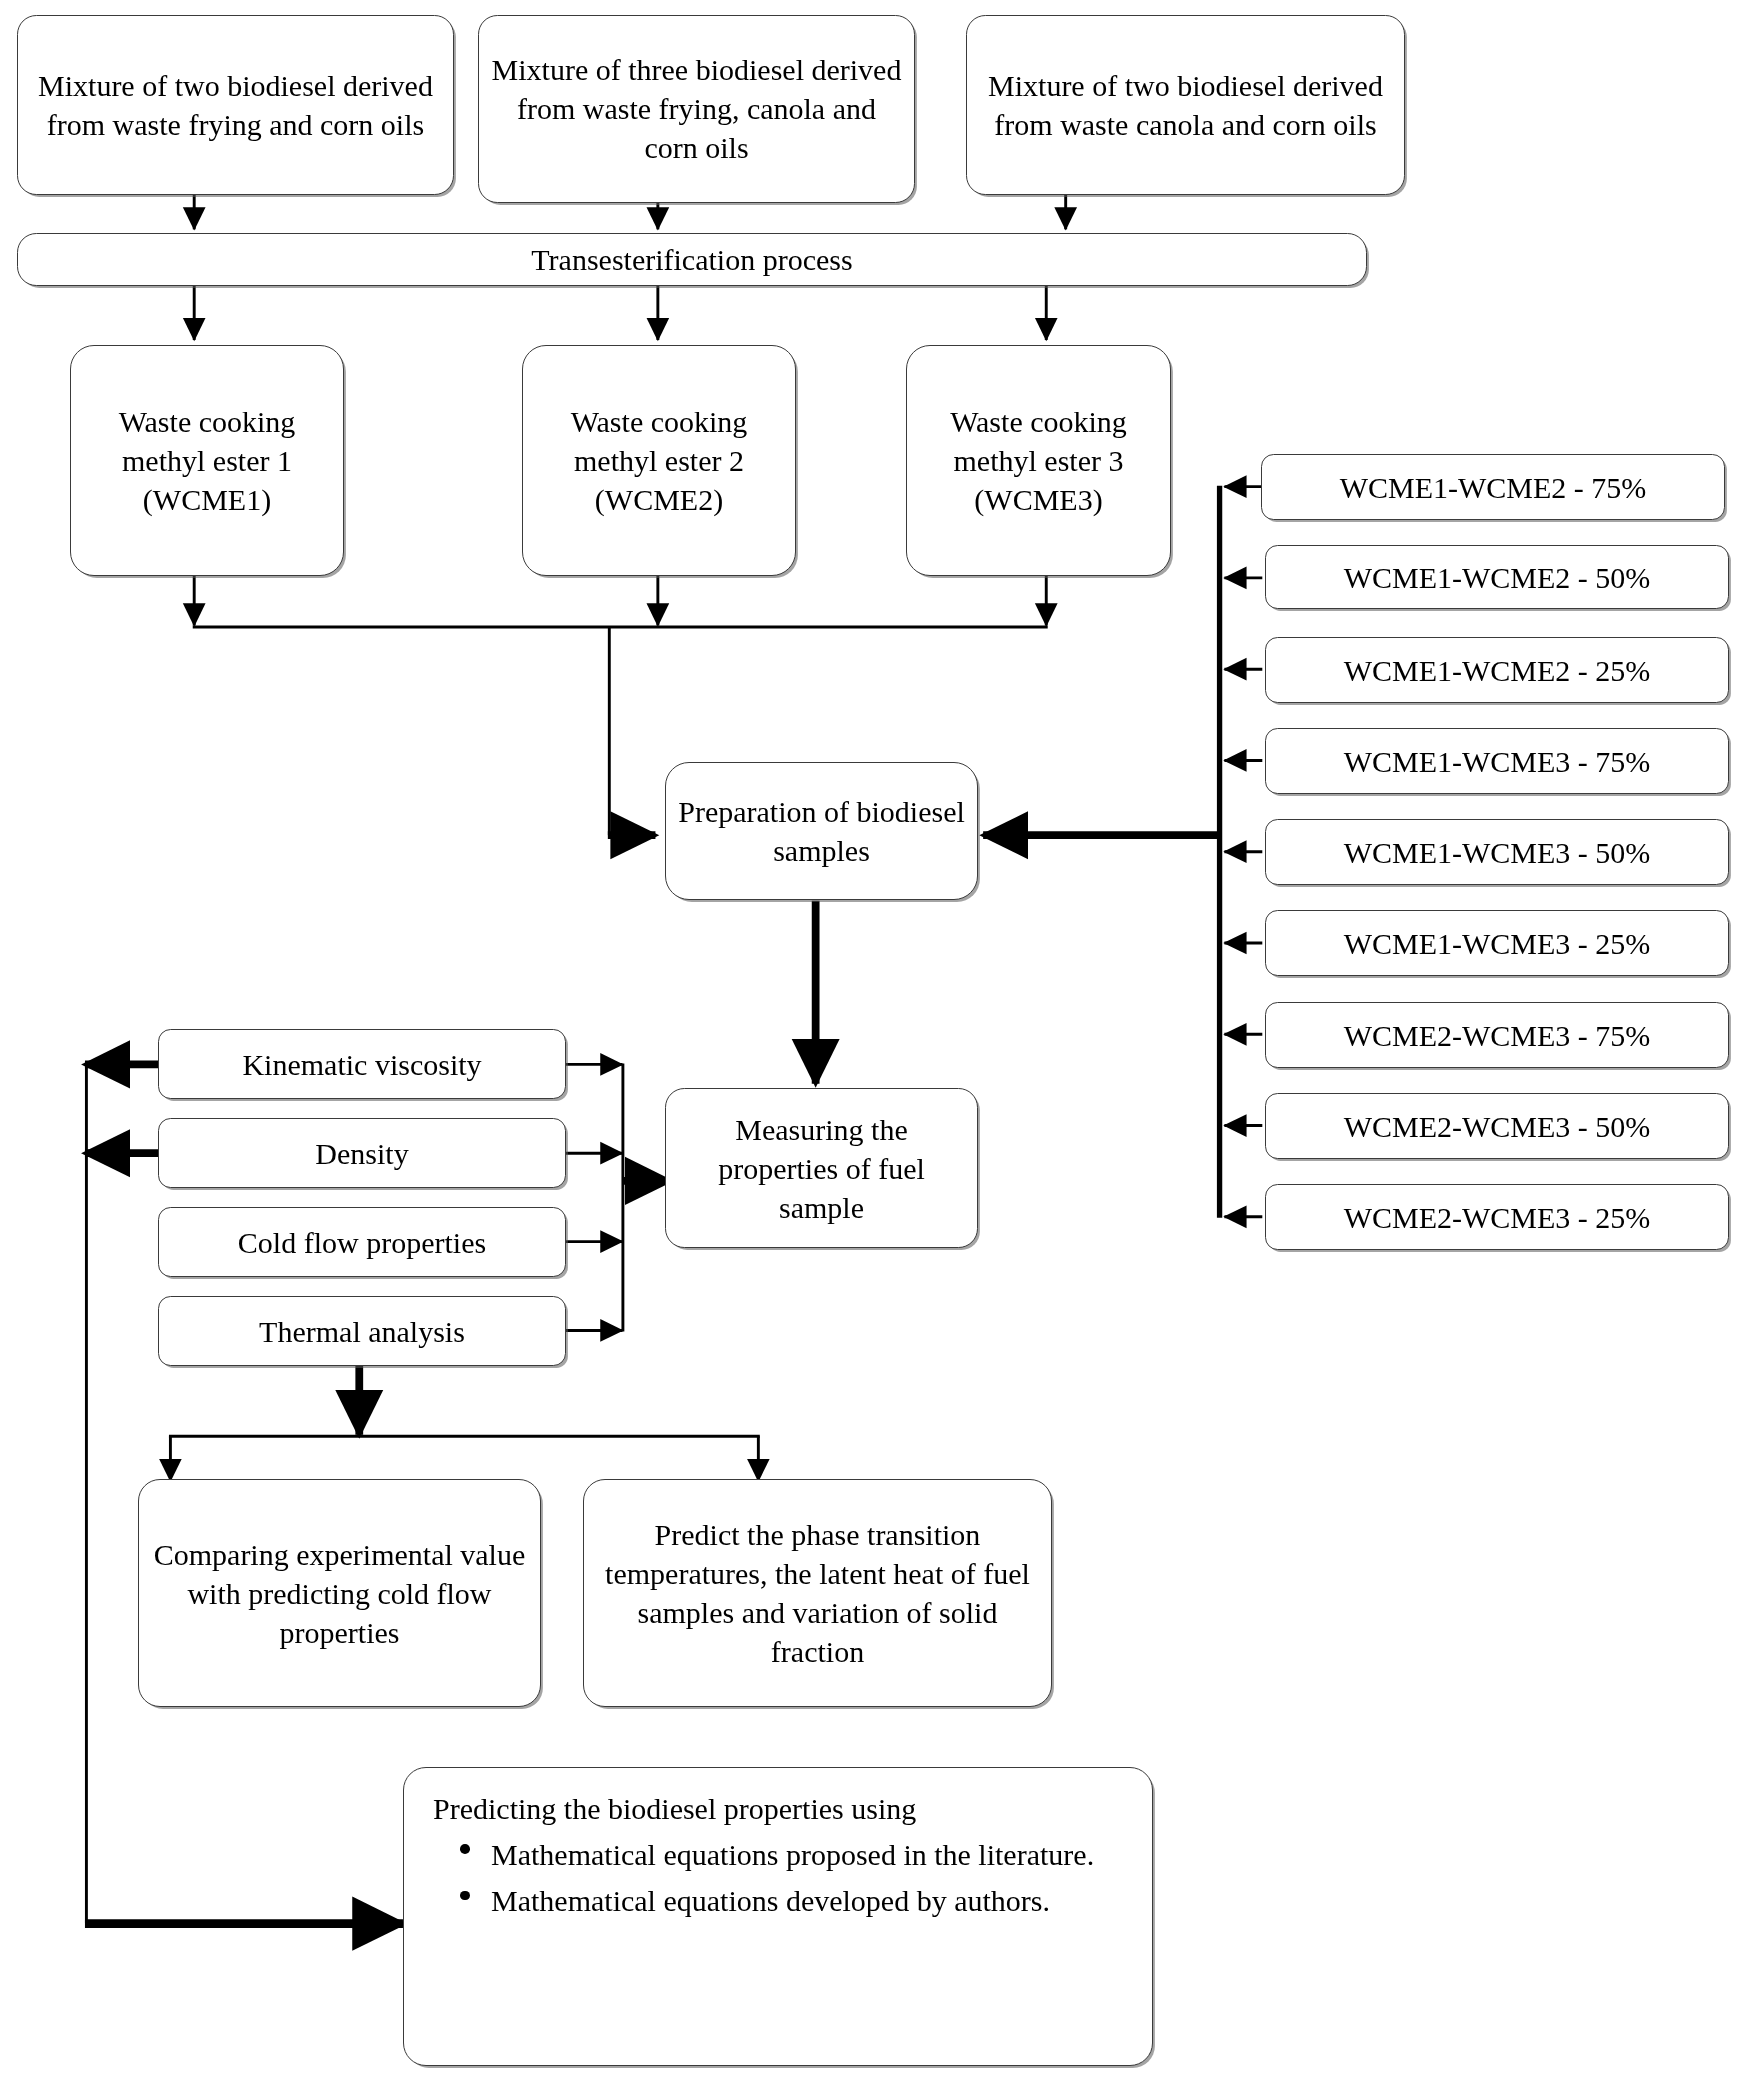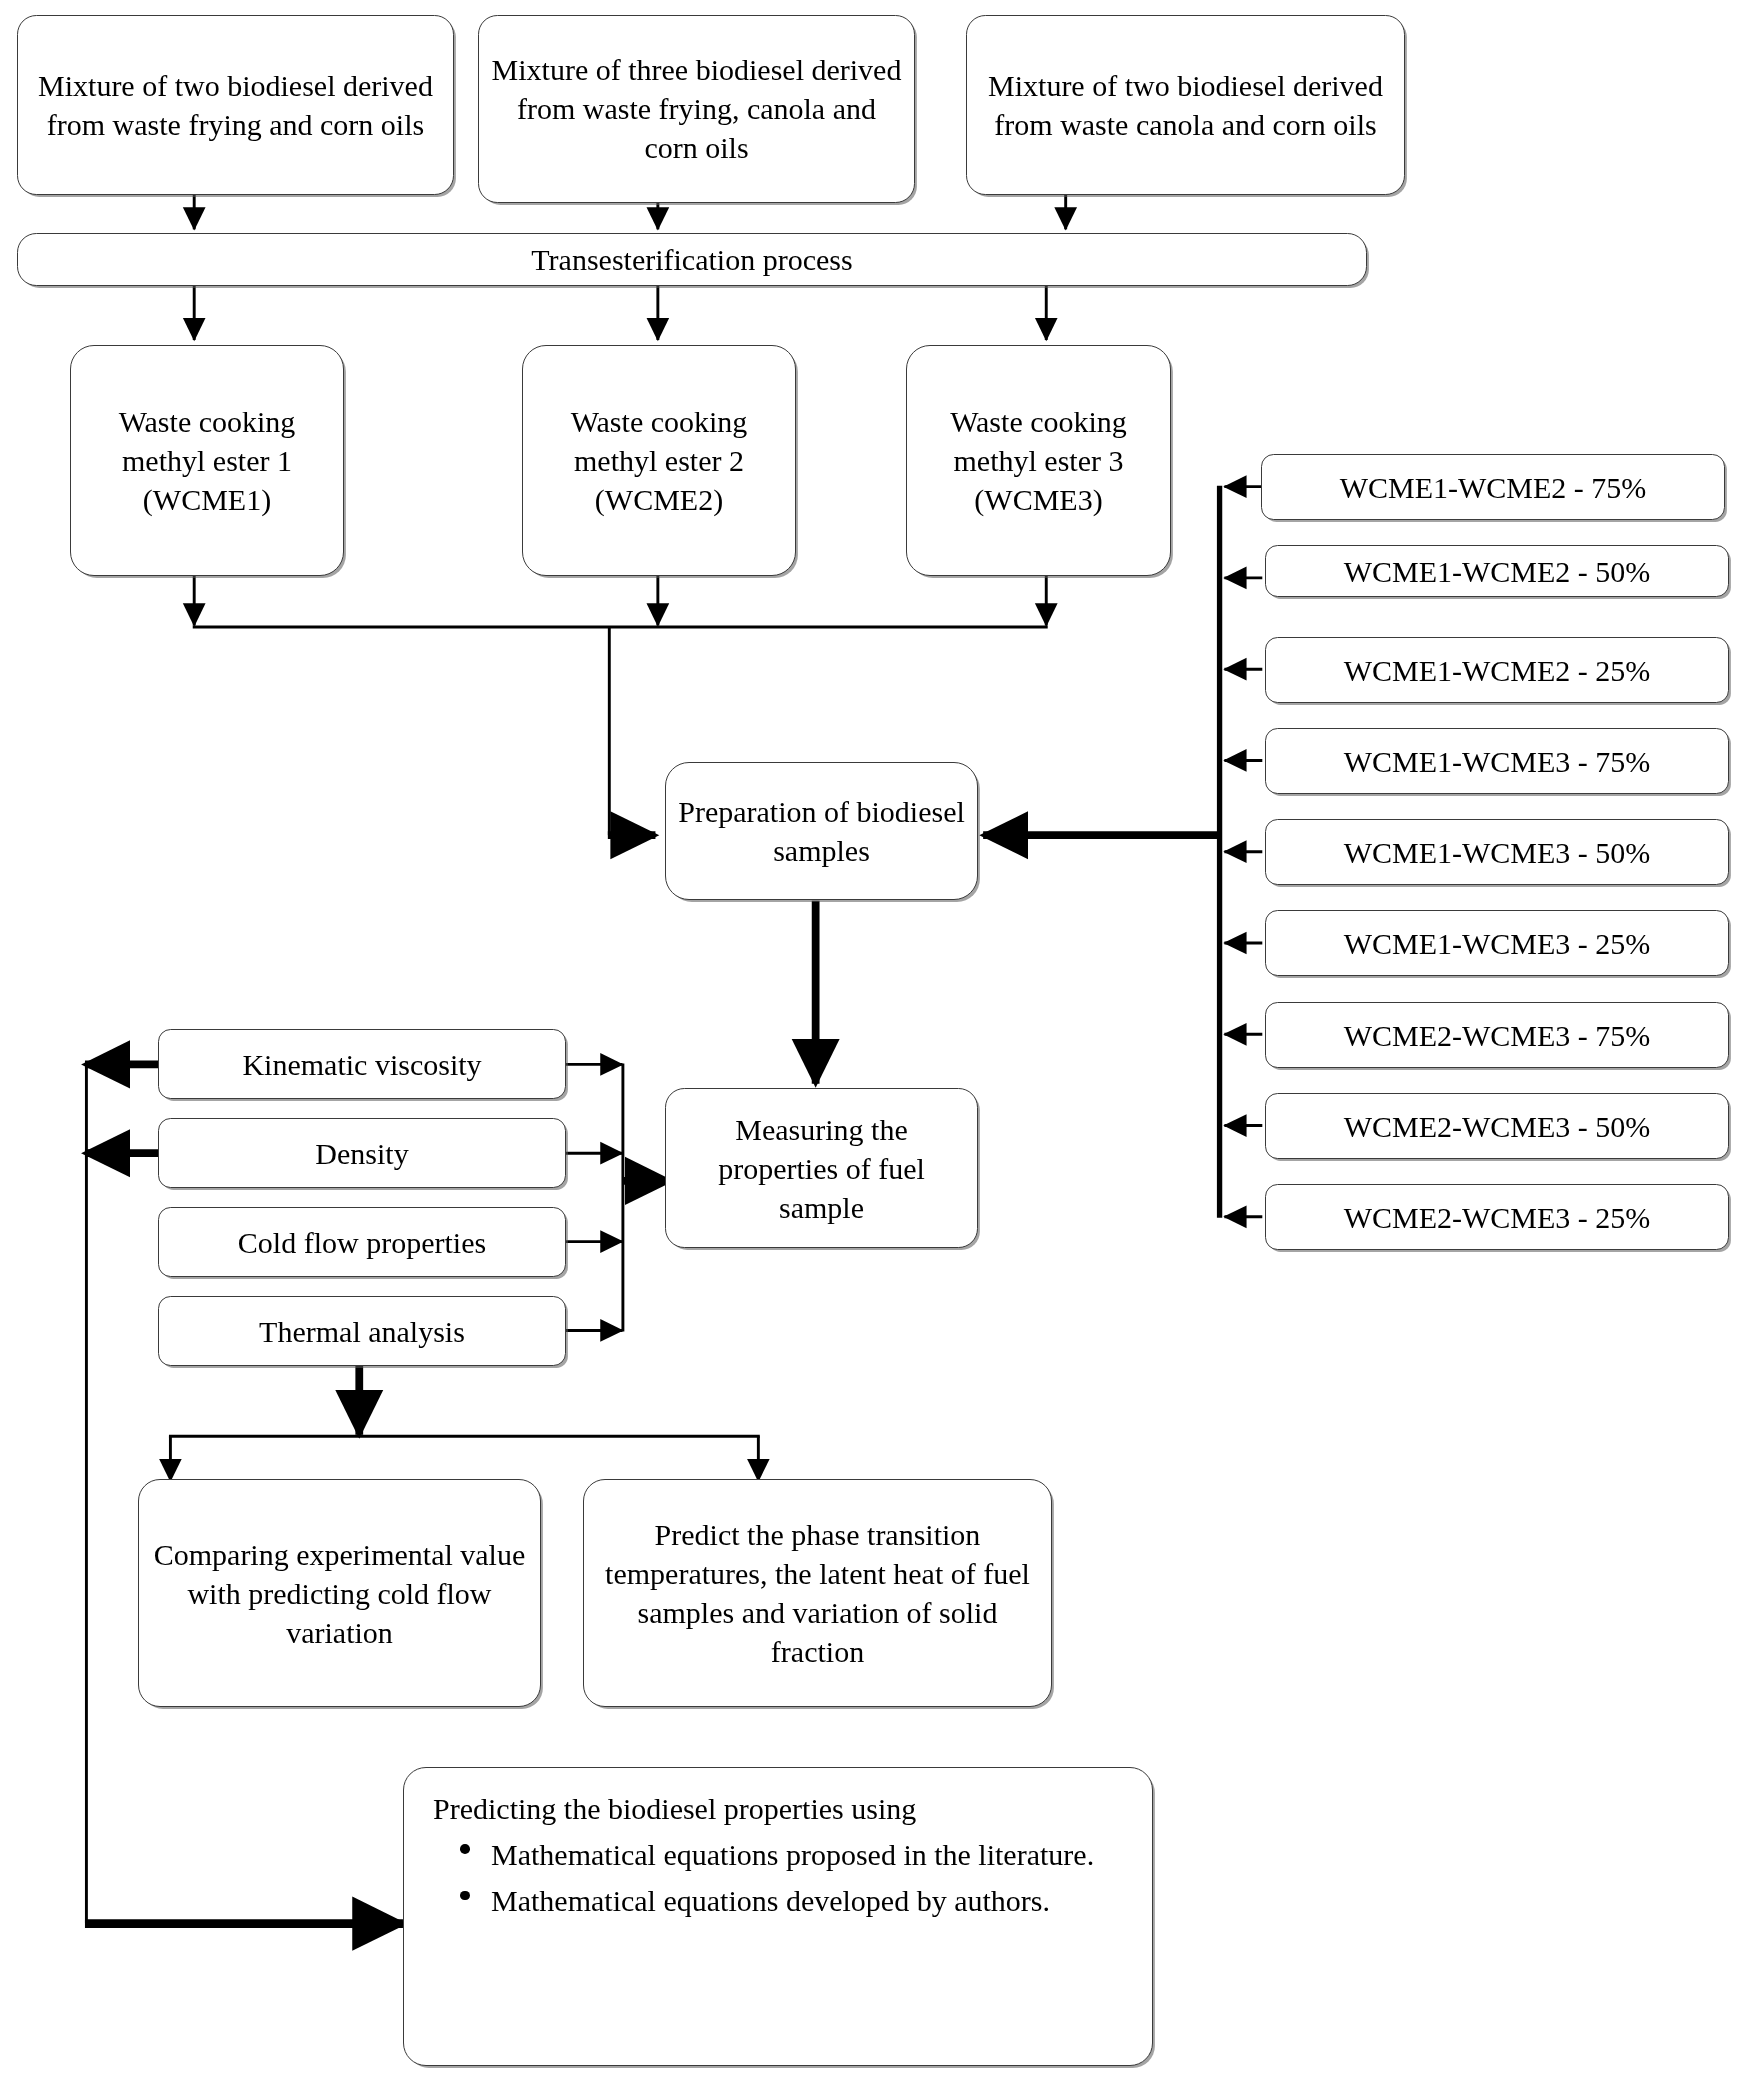--- a/index.html
+++ b/index.html
@@ -117,21 +117,21 @@
   <div class="box" style="left:522px;top:345px; width:274px; height:231px; border-radius:24px;">
     <span>Waste cooking methyl ester 2 (WCME2)</span>
   </div>
   <div class="box" style="left:906px;top:345px; width:265px; height:231px; border-radius:24px;">
     <span>Waste cooking methyl ester 3 (WCME3)</span>
   </div>
 
   <div class="box sq" style="left:1261px; top:454px;  width:464px; height:66px;">
     <span>WCME1-WCME2 - 75%</span>
   </div>
-  <div class="box sq" style="left:1265px; top:545px; width:464px; height:52px;">
+  <div class="box sq" style="left:1265px; top:545px; width:464px; height:64px;">
     <span>WCME1-WCME2 - 50%</span>
   </div>
   <div class="box sq" style="left:1265px; top:637px; width:464px; height:66px;">
     <span>WCME1-WCME2 - 25%</span>
   </div>
   <div class="box sq" style="left:1265px; top:728px; width:464px; height:66px;">
     <span>WCME1-WCME3 - 75%</span>
   </div>
   <div class="box sq" style="left:1265px; top:819px; width:464px; height:66px;">
     <span>WCME1-WCME3 - 50%</span>
@@ -163,21 +163,21 @@
     <span>Density</span>
   </div>
   <div class="box sq" style="left:158px; top:1207px; width:408px; height:70px;">
     <span>Cold flow properties</span>
   </div>
   <div class="box sq" style="left:158px; top:1296px; width:408px; height:70px;">
     <span>Thermal  analysis</span>
   </div>
 
   <div class="box" style="left:138px; top:1479px; width:403px; height:228px; border-radius:22px;">
-    <span>Comparing experimental value with predicting cold flow variation</span>
+    <span>Comparing experimental value with predicting cold flow properties</span>
   </div>
   <div class="box" style="left:583px; top:1479px; width:469px; height:228px; border-radius:22px;justify-content:center;">
     <span>Predict the phase transition temperatures, the latent heat of fuel samples and variation of solid fraction</span>
   </div>
 
   <div class="bulletbox" style="left:403px; top:1767px; width:750px; height:299px;border-radius:23px;">
     <div class="hdr">Predicting the biodiesel properties using</div>
     <ul>
       <li>
         <span class="dot"></span>

